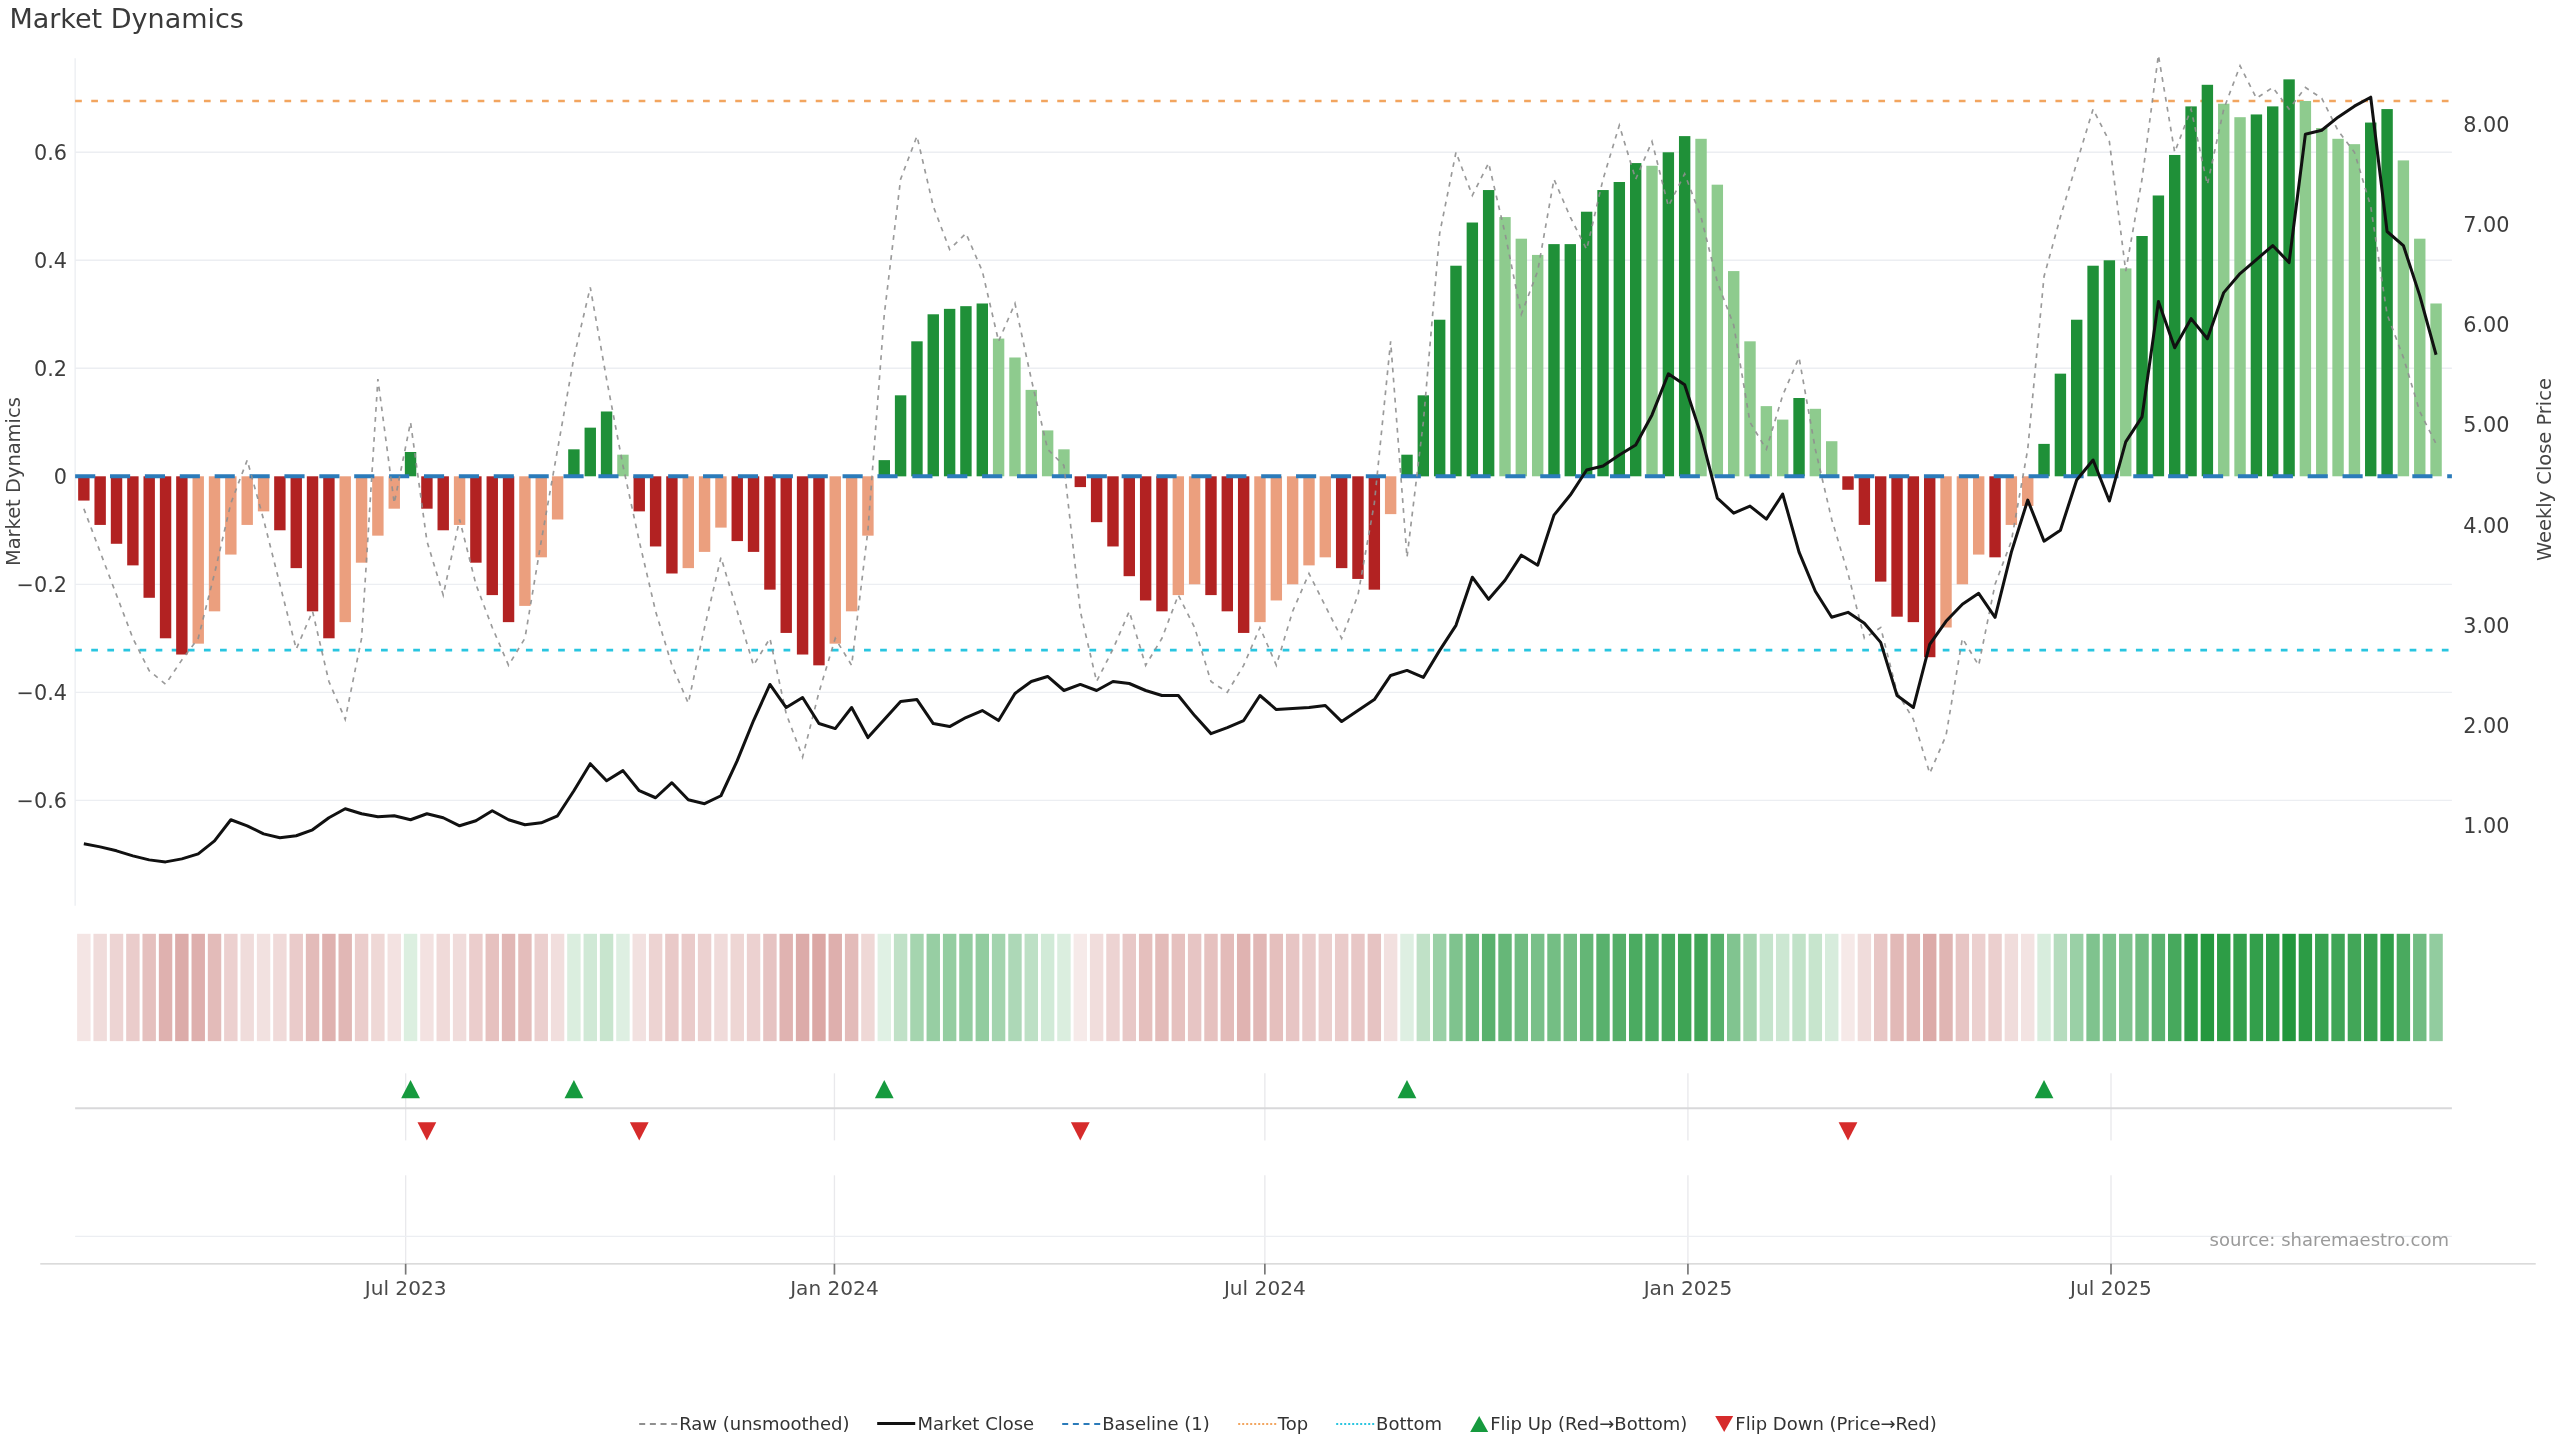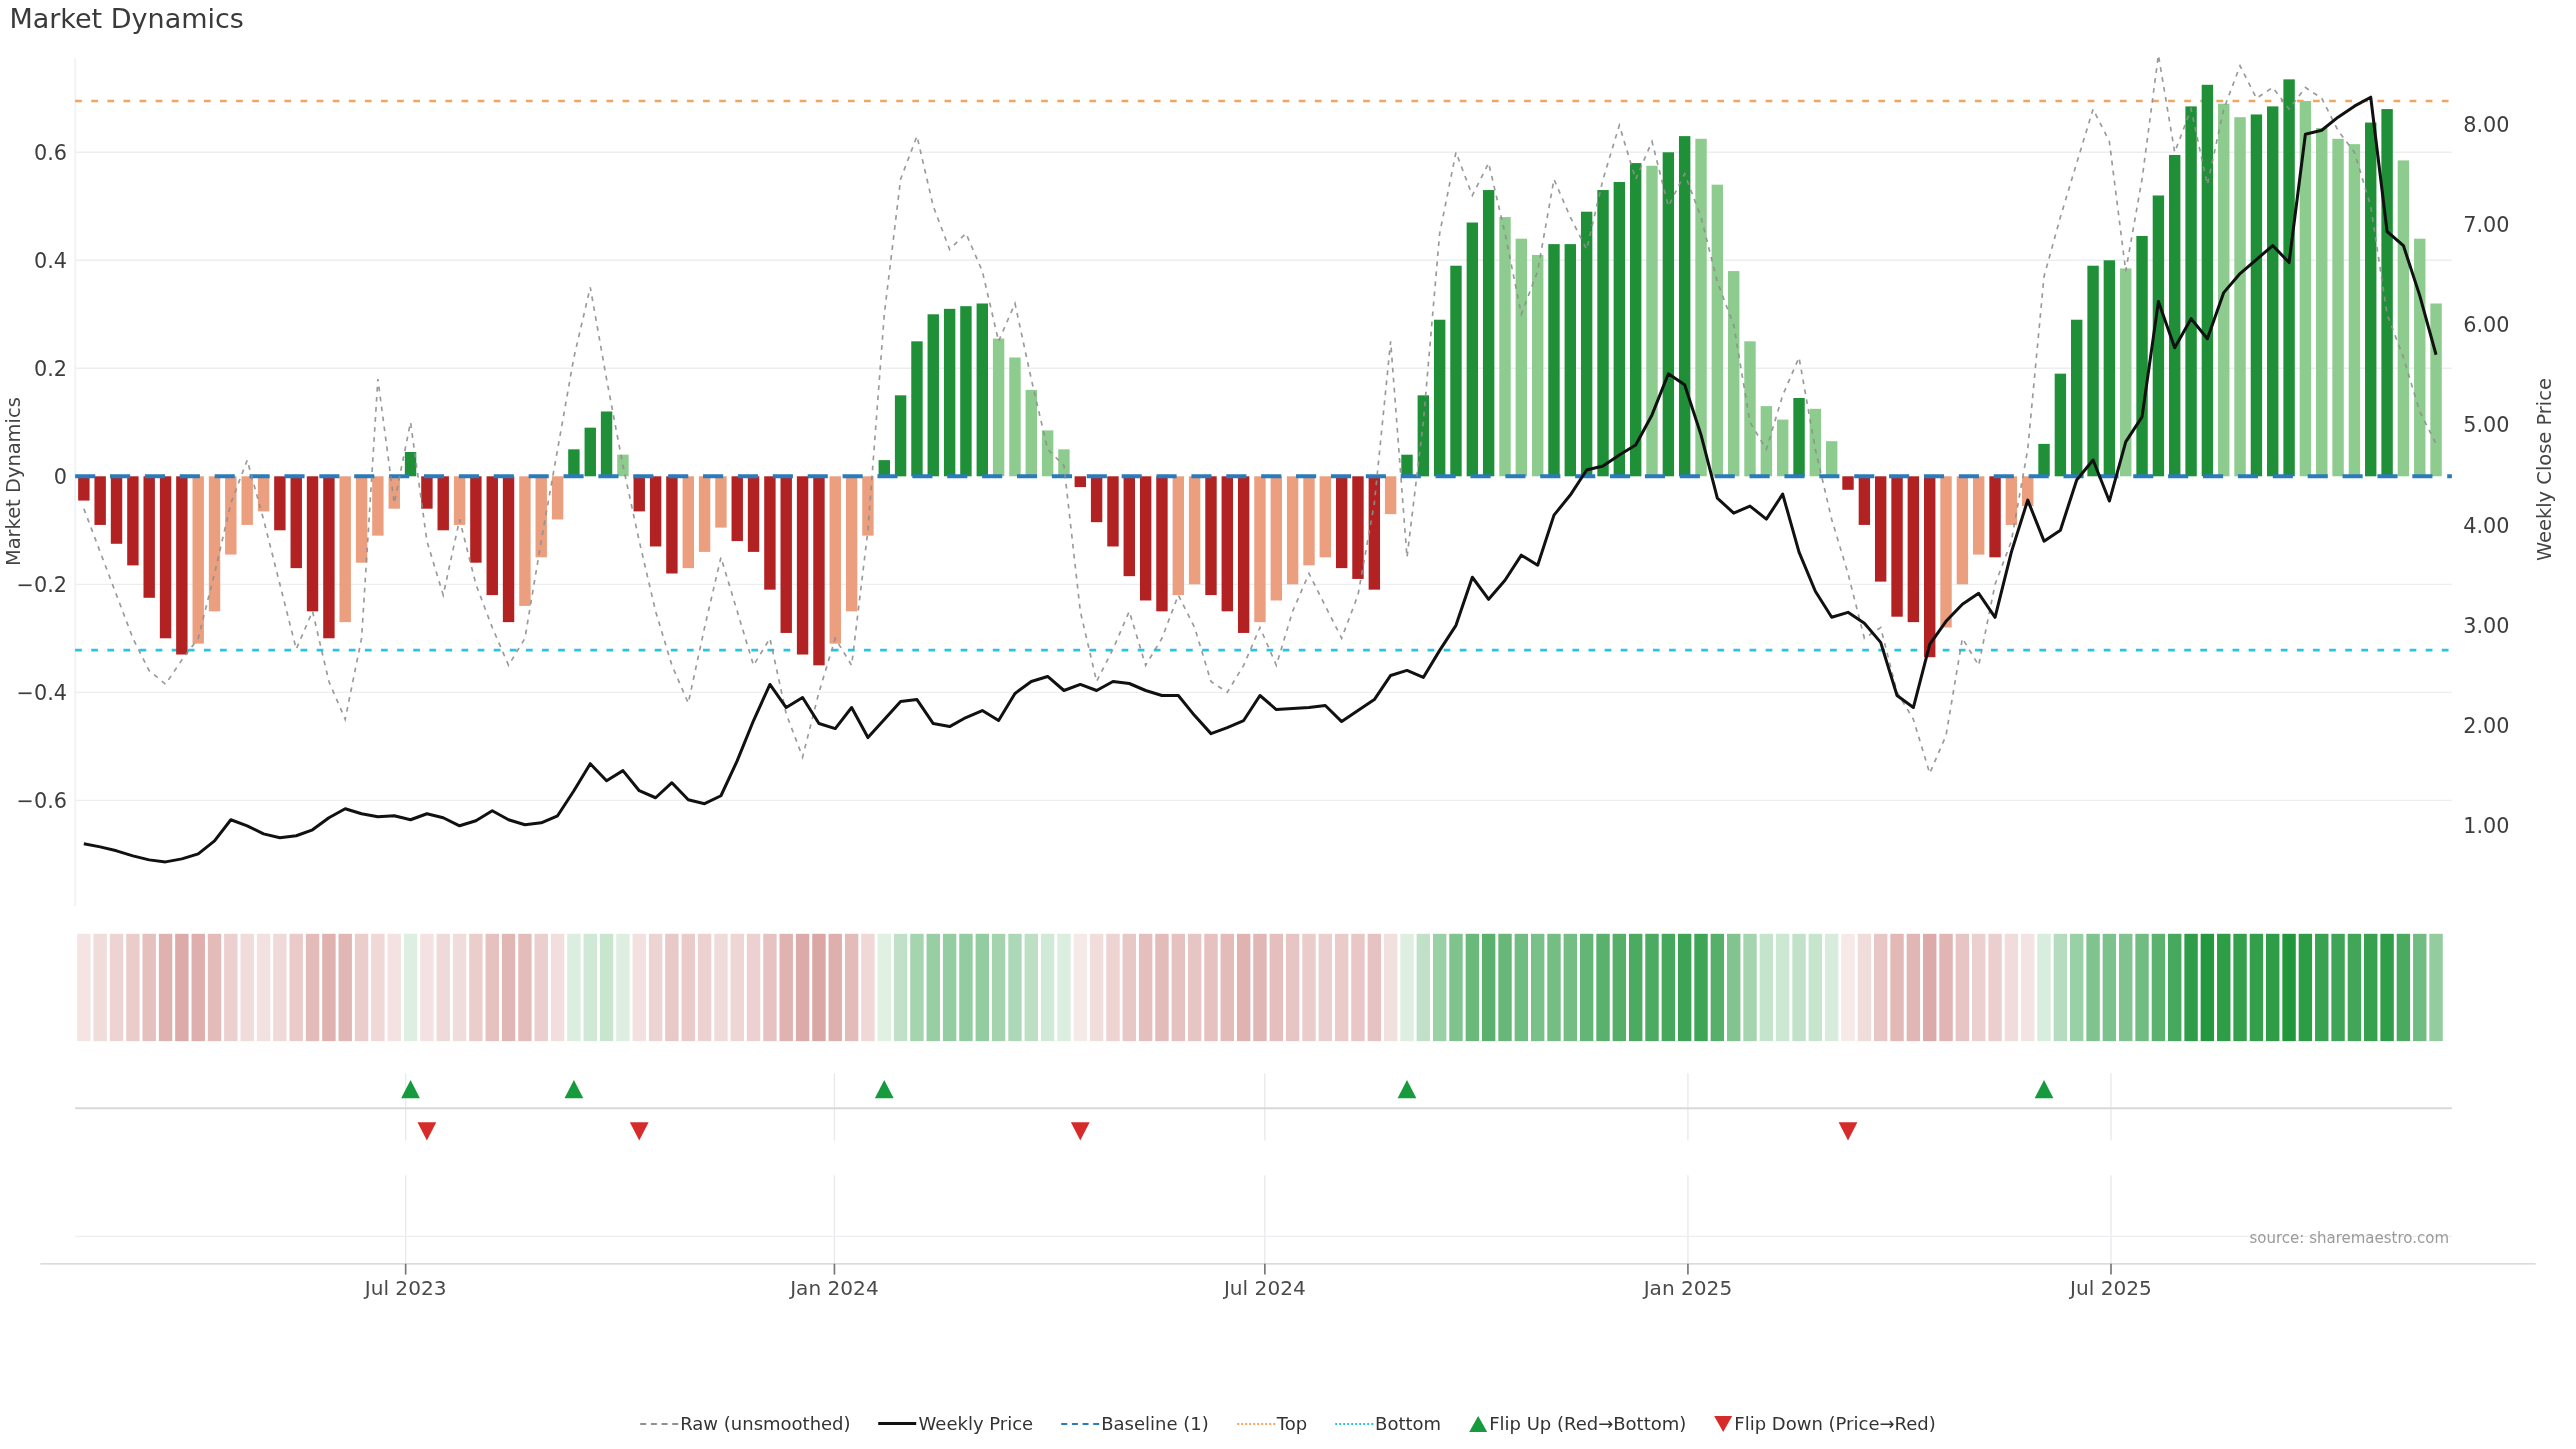--- a/index.html
+++ b/index.html
@@ -1,20 +1,20 @@
 <!DOCTYPE html>
 <html style="font-size:10.7px"><head>
 <meta charset="utf-8">
 <style>
   html,body{margin:0;padding:0;background:#ffffff;}
   body{width:2576px;height:1449px;overflow:hidden;font-family:"DejaVu Sans",sans-serif;}
   #stage{position:absolute;left:0;top:0;width:2576px;height:1449px;background:#fff;}
   #plot{position:absolute;left:0;top:0;}
   #chart-title{position:absolute;left:9.4px;top:2.7px;font-size:27px;color:#3a3a3a;}
-  #source-label{position:absolute;right:127px;top:1229px;font-size:15px;color:#9a9a9a;}
+  #source-label{position:absolute;right:127px;top:1229px;font-size:18px;color:#9a9a9a;}
   #legend{position:absolute;left:50%;top:1413px;transform:translateX(-50%);display:flex;align-items:center;gap:28px;white-space:nowrap;}
   .legend-item{display:flex;align-items:center;gap:2px;font-size:18px;color:#333;}
   .sw{display:inline-block;width:38px;}
   .tri{display:inline-block;width:0;height:0;border-left:9.4px solid transparent;border-right:9.4px solid transparent;}
   .tri-up{border-bottom:16px solid #169a3e;}
   .tri-down{border-top:16px solid #d62b2b;}
 </style>
 </head>
 <body>
 
@@ -392,21 +392,21 @@
     </svg>
   <div id="chart-title">Market Dynamics</div>
   <div id="source-label">source: sharemaestro.com</div>
   <div id="legend">
       <span class="legend-item">
         <span class="sw" style="border-top: 2.7px dashed rgb(143, 143, 143);"></span>
         <span>Raw (unsmoothed)</span>
       </span>
       <span class="legend-item">
         <span class="sw" style="border-top: 3.4px solid rgb(17, 17, 17);"></span>
-        <span>Weekly Price</span>
+        <span>Market Close</span>
       </span>
       <span class="legend-item">
         <span class="sw" style="border-top: 2.7px dashed rgb(43, 123, 186);"></span>
         <span>Baseline (1)</span>
       </span>
       <span class="legend-item">
         <span class="sw" style="border-top: 2.7px dotted rgb(242, 165, 95);"></span>
         <span>Top</span>
       </span>
       <span class="legend-item">

